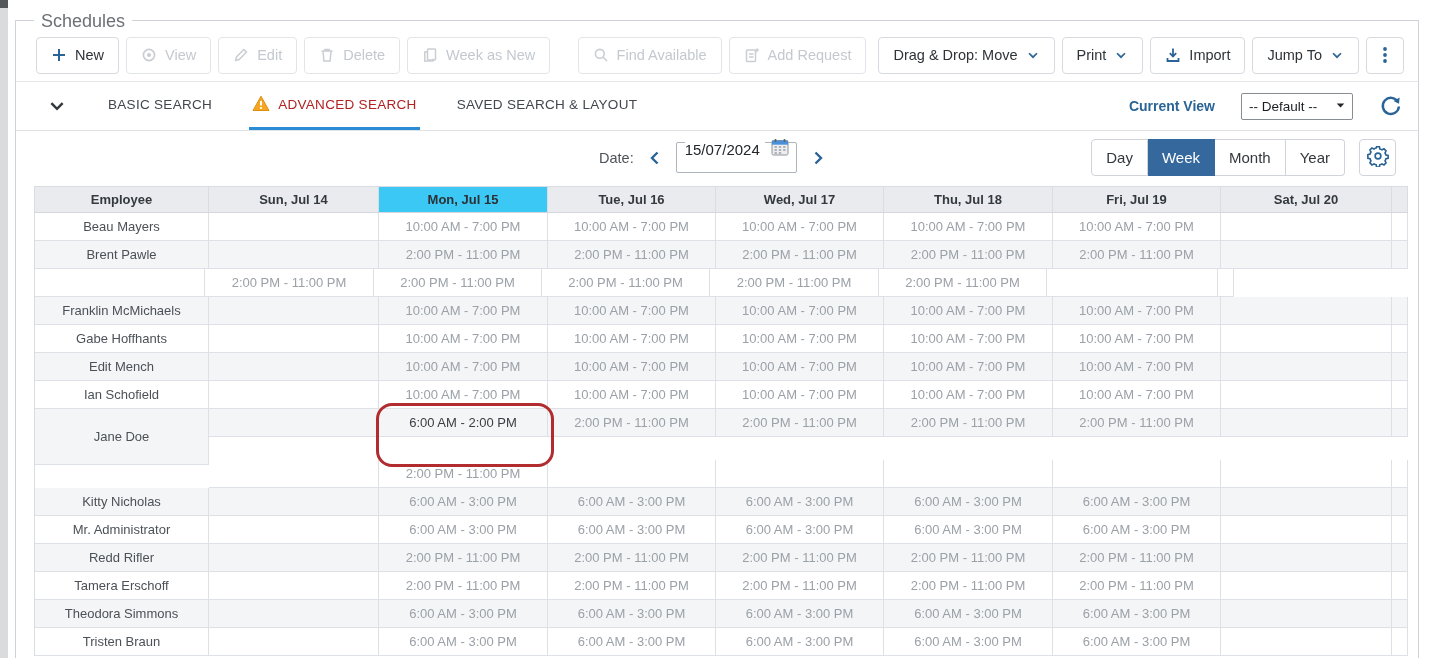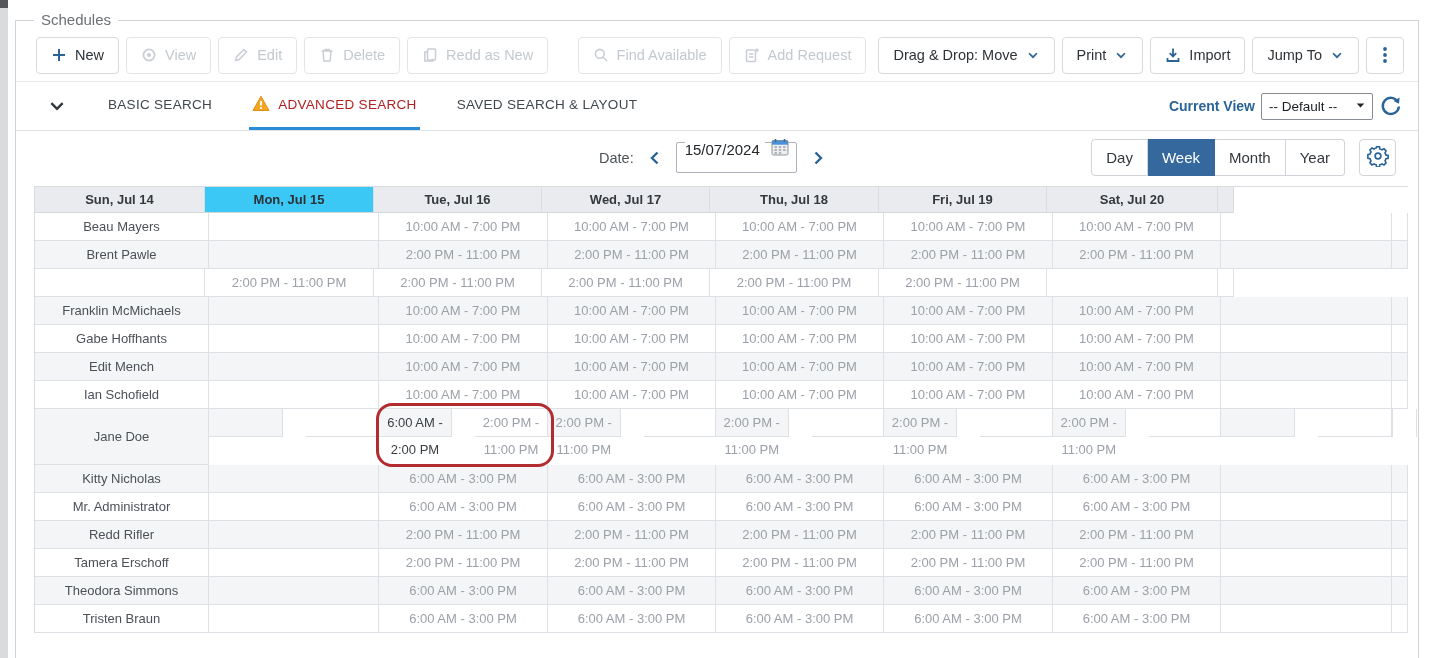--- a/index.html
+++ b/index.html
@@ -5,21 +5,21 @@
   * { margin:0; padding:0; box-sizing:border-box; }
   html,body { width:1439px; height:658px; overflow:hidden; background:#ffffff;
               font-family:"Liberation Sans", sans-serif; position:relative; }
 
   .left-strip { position:absolute; left:0; top:0; width:8px; height:658px; background:#d9dbdd; }
   .corner-artifact { position:absolute; left:0; top:0; width:8px; height:8px; background:#54575a; }
 
   .frame { position:absolute; left:15px; top:20px; width:1404px; height:700px;
            border:1px solid #cfd3d7; background:#fff; }
   .legend { position:absolute; left:18px; top:-10px; background:#fff; padding:0 7px;
-            font-size:15px; color:#6b7176; }
+            font-size:18px; color:#6b7176; }
 
   
   .toolbar { position:absolute; left:20px; right:14px; top:15px; height:38px;
              display:flex; align-items:center; gap:7px; }
   .btn { display:inline-flex; align-items:center; gap:8px; height:37px; padding:0 14px;
          background:#fff; border:1px solid #d6dade; border-radius:4px; font-size:14.5px;
          color:#2e3338; cursor:pointer; white-space:nowrap; }
   .btn.disabled { color:#c3c9cf; border-color:#e2e5e8; cursor:default; }
   .btn .ic { display:inline-flex; }
   .btn svg { display:block; }
@@ -32,21 +32,21 @@
 
   
   .tabsrow { position:absolute; left:0; right:0; top:61px; height:49px;
              border-bottom:1px solid #e0e3e6; display:flex; align-items:stretch; }
   .collapse { width:26px; margin-left:28px; display:flex; align-items:center; justify-content:center; cursor:pointer; }
   .tabs { display:flex; align-items:stretch; margin-left:18px; }
   .tab { display:flex; align-items:center; gap:8px; margin:0 17px; padding:0 3px;
          font-size:13.5px; font-weight:normal; letter-spacing:.3px; color:#40474f;
          border-bottom:3px solid transparent; cursor:pointer; }
   .tab.active { color:#b22222; border-bottom-color:#2a8bd6; }
-  .viewgroup { margin-left:auto; margin-right:16px; display:flex; align-items:center; gap:6px; }
+  .viewgroup { margin-left:auto; margin-right:16px; display:flex; align-items:center; gap:26px; }
   .cv-label { font-size:14px; font-weight:bold; color:#2a6496; }
   .selectbox { width:112px; height:27px; border:1px solid #878d93; border-radius:2px;
                display:flex; align-items:center; justify-content:space-between;
                padding:0 6px 0 7px; font-size:13.5px; color:#1b1e21; background:#fff; cursor:pointer; }
   .refresh { display:flex; align-items:center; cursor:pointer; }
 
   
   .daterow { position:absolute; left:0; right:0; top:110px; height:55px; }
   .dategroup { position:absolute; left:583px; top:11px; display:flex; align-items:center; gap:11px; }
   .date-label { font-size:14.5px; color:#4d5358; }
@@ -73,21 +73,21 @@
   .th { height:26px; line-height:25px; background:#e9ebee; color:#34393e; font-weight:bold;
         font-size:13px; text-align:center; border-right:1px solid #d9dce0;
         border-bottom:1px solid #d4d8dc; }
   .th.hl { background:#3cc8f5; color:#2c3136; }
   .td { height:28px; line-height:27px; font-size:13px; text-align:center;
         border-right:1px solid #dde0e4; border-bottom:1px solid #dde0e4; background:#fff; }
   .td.alt { background:#f4f5f6; }
   .td.name { color:#4b5157; }
   .td.shift { color:#9ba1a8; cursor:pointer; }
   .td.emph { color:#393e43; }
-  .dcol { display:flex; flex-direction:row;gap:23px; }
+  .dcol { display:flex; flex-direction:column;gap:23px; }
   .td.h56 { height:56px; line-height:55px; }
   .annotation { position:absolute; left:341px; top:216px; width:178px; height:64px;
                 border:3px solid #b12b2f; border-radius:16px; pointer-events:none; }
 </style>
 </head>
 <body>
 
 <div class="left-strip"></div>
 <div class="corner-artifact"></div>
 
@@ -128,21 +128,21 @@
         </span>
       <span>Delete</span>
     </button>
     <button class="btn disabled" aria-disabled="true">
       <span class="ic ic-grey">
         <svg width="16" height="16" viewBox="0 0 16 16">
             <rect x="5.5" y="2" width="8" height="11" rx="1" fill="none" stroke="currentColor" stroke-width="1.5"></rect>
             <path d="M5.5 5H2.8v9h8v-2.3" fill="none" stroke="currentColor" stroke-width="1.5"></path>
           </svg>
         </span>
-      <span>Redd as New</span>
+      <span>Week as New</span>
     </button>
 
     <button class="btn disabled push" aria-disabled="true">
       <span class="ic ic-grey">
         <svg width="16" height="16" viewBox="0 0 16 16">
             <circle cx="6.8" cy="6.8" r="4.4" fill="none" stroke="currentColor" stroke-width="1.6"></circle>
             <path d="M10.2 10.2L14 14" stroke="currentColor" stroke-width="1.6"></path>
           </svg>
         </span>
       <span>Find Available</span>
@@ -280,20 +280,21 @@
           <svg width="22" height="22" viewBox="0 0 20 20">
               <path d="M8.7 1.6h2.6l.4 2a6.6 6.6 0 0 1 1.9.8l1.9-.9 1.8 1.8-.9 1.9c.4.6.6 1.2.8 1.9l2 .4v2.6l-2 .4a6.6 6.6 0 0 1-.8 1.9l.9 1.9-1.8 1.8-1.9-.9a6.6 6.6 0 0 1-1.9.8l-.4 2H8.7l-.4-2a6.6 6.6 0 0 1-1.9-.8l-1.9.9-1.8-1.8.9-1.9a6.6 6.6 0 0 1-.8-1.9l-2-.4V8.7l2-.4c.2-.7.4-1.3.8-1.9l-.9-1.9 1.8-1.8 1.9.9c.6-.4 1.2-.6 1.9-.8z" fill="none" stroke="#2a6496" stroke-width="1.5"></path>
               <circle cx="10" cy="10" r="2.6" fill="none" stroke="#2a6496" stroke-width="1.5"></circle>
             </svg></span>
       </button>
     </div>
   </div>
 
   <div class="tablewrap">
       <div class="trow">
+        <div class="th" style="width: 174px;">Employee</div>
         <div class="th" style="width: 170px;">Sun, Jul 14</div>
         <div class="th hl" style="width: 169px;">Mon, Jul 15</div>
         <div class="th" style="width: 168px;">Tue, Jul 16</div>
         <div class="th" style="width: 168px;">Wed, Jul 17</div>
         <div class="th" style="width: 169px;">Thu, Jul 18</div>
         <div class="th" style="width: 168px;">Fri, Jul 19</div>
         <div class="th" style="width: 171px;">Sat, Jul 20</div>
         <div class="th" style="width: 16px;"></div>
       </div>
       <div class="trow">

